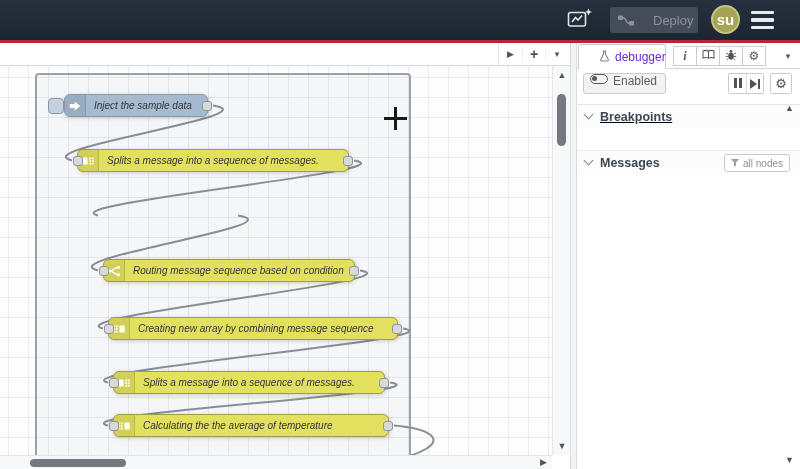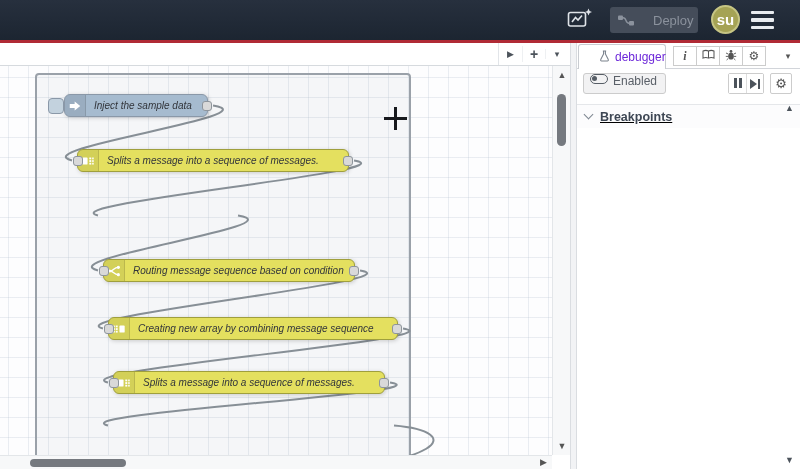--- a/index.html
+++ b/index.html
@@ -250,20 +250,38 @@
                     <rect x="12.8" y="4" width="1.7" height="2.1"></rect>
                     <rect x="12.8" y="7" width="1.7" height="2.1"></rect>
                     <rect x="12.8" y="10" width="1.7" height="2.1"></rect>
                   </g>
                 </svg>
               </span>
               <span class="fnode-label">Splits a message into a sequence of messages.</span>
               <span class="port in" style="background: rgb(217, 217, 217);"></span>
               <span class="port out" style="background: rgb(217, 217, 217);"></span>
             </div>
+            <div class="fnode" style="left: 113px; top: 348px; width: 276px; background: rgb(228, 224, 95); border-color: rgb(159, 159, 61);">
+              <span class="fnode-icon">
+                <svg viewBox="0 0 16 16">
+                  <rect x="8.5" y="4" width="6" height="8" rx="1" fill="#fff"></rect>
+                  <g fill="#fff">
+                    <rect x="4.3" y="4" width="2.2" height="2.1"></rect>
+                    <rect x="4.3" y="7" width="2.2" height="2.1"></rect>
+                    <rect x="4.3" y="10" width="2.2" height="2.1"></rect>
+                    <rect x="1.5" y="4" width="1.7" height="2.1"></rect>
+                    <rect x="1.5" y="7" width="1.7" height="2.1"></rect>
+                    <rect x="1.5" y="10" width="1.7" height="2.1"></rect>
+                  </g>
+                </svg>
+              </span>
+              <span class="fnode-label">Calculating the the average of temperature</span>
+              <span class="port in" style="background: rgb(217, 217, 217);"></span>
+              <span class="port out" style="background: rgb(217, 217, 217);"></span>
+            </div>
           </div>
         <div class="cursor" style="left: 384px; top: 41px;"></div>
       </div>
 
       <div class="vscroll">
         <span class="arr arr-up">▲</span>
         <span class="v-thumb"></span>
         <span class="arr arr-down">▼</span>
       </div>
       <div class="hscroll">
@@ -336,20 +354,32 @@
 
       <div class="sec1-wrap">
         <div class="sb-section-header">
           <span class="chev"></span>
           <span class="sb-sec-title">Breakpoints</span>
         </div>
         <div class="sec-body" style="height:22px;"></div>
       </div>
 
       <div class="sec2-wrap">
+        <div class="sb-section-header">
+          <span class="chev"></span>
+          <span class="sb-sec-title">Messages</span>
+          <button class="filter-btn">
+            <span>
+              <svg width="8" height="8" viewBox="0 0 8 8">
+                  <path d="M0 0 h8 l-3 3.4 v3.2 l-2 1.2 v-4.4 z" fill="#9aa0a6"></path>
+                </svg>
+            </span>
+            <span>all nodes</span>
+          </button>
+        </div>
         <div class="sec-body" style="height:295px;"></div>
       </div>
 
       <span class="sb-scroll-up">▲</span>
       <span class="sb-scroll-down">▼</span>
     </div>
   </div>
 </div>
 
 </body></html>

